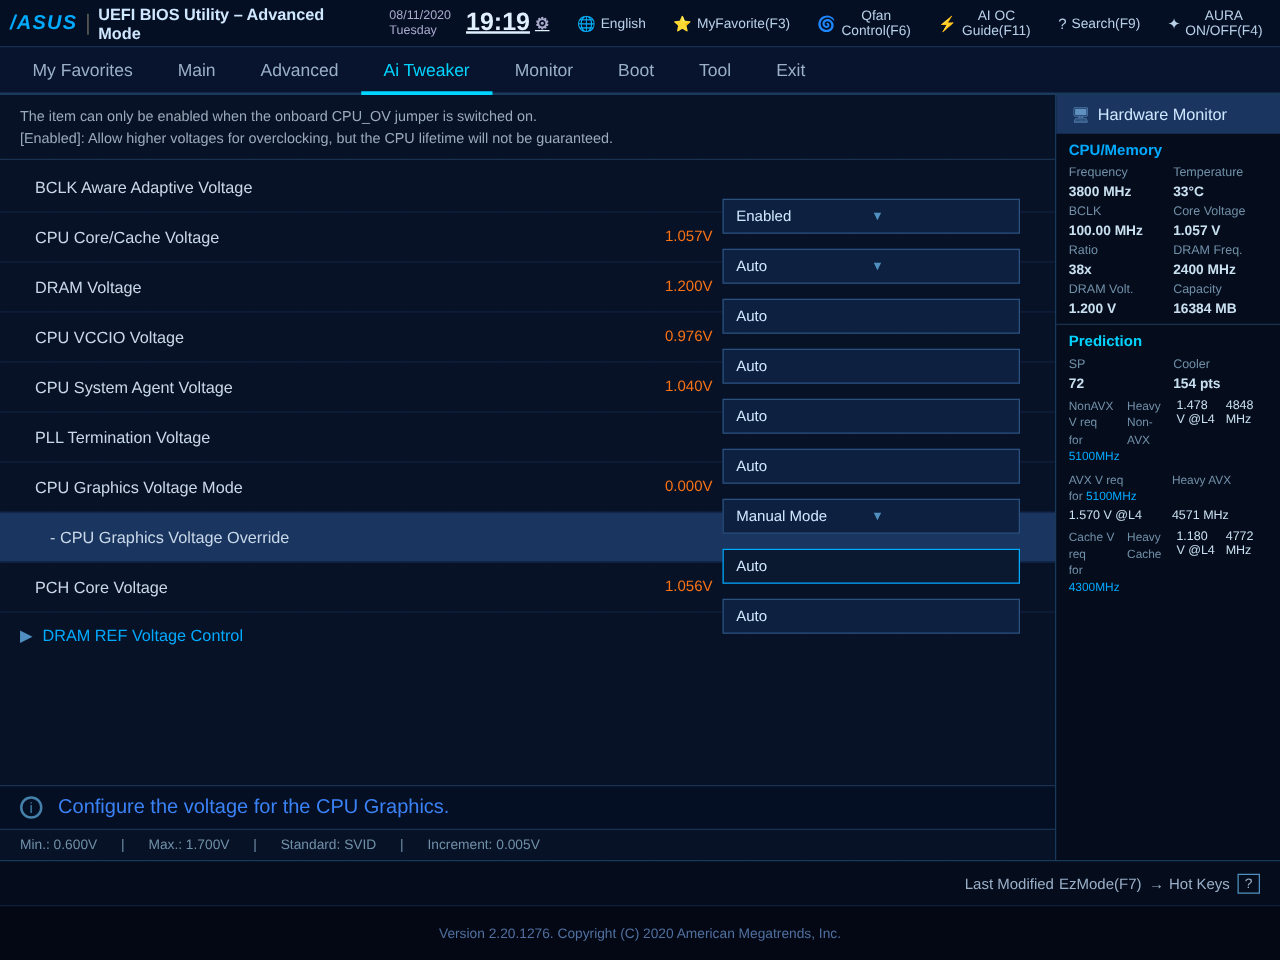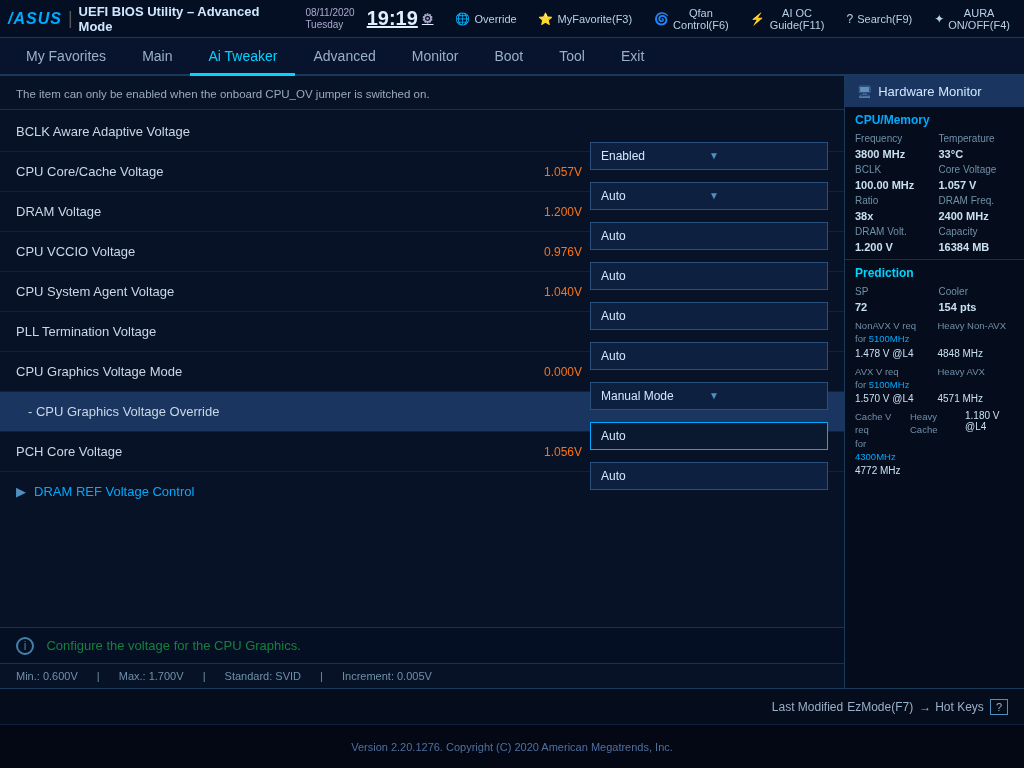--- a/index.html
+++ b/index.html
@@ -160,21 +160,21 @@
       overflow-y: auto;
       padding: 2px 0;
     }
     .settings-list::-webkit-scrollbar { width: 6px; }
     .settings-list::-webkit-scrollbar-track { background: #0a1628; }
     .settings-list::-webkit-scrollbar-thumb { background: #1a4a7a; }
 
     .setting-row {
       display: flex;
       align-items: center;
-      padding: 0 16px;
+      padding: 0 28px;
       height: 40px;
       border-bottom: 1px solid #0f2040;
     }
     .setting-row.highlighted {
       background: #1a3560;
     }
     .setting-label {
       flex: 1;
       font-size: 13px;
       color: #c8d8e8;
@@ -248,22 +248,22 @@
       border: 2px solid #4480aa;
       border-radius: 50%;
       text-align: center;
       line-height: 14px;
       font-size: 12px;
       color: #4480aa;
       margin-right: 8px;
       vertical-align: middle;
     }
     .info-bar-text {
-      font-size: 13px;
-      color: #15803d;
+      font-size: 16px;
+      color: #3b82f6;
       vertical-align: middle;
     }
     .spec-bar {
       padding: 6px 16px;
       font-size: 11px;
       color: #7090a8;
       border-top: 1px solid #1a3050;
     }
     .spec-bar span { margin-right: 16px; }
 
@@ -369,21 +369,21 @@
       <span>08/11/2020</span>
       <span>Tuesday</span>
     </div>
     <div class="time-display">
       <span>19:19</span>
       <span class="gear-icon">⚙</span>
     </div>
     <div class="topbar-actions">
       <button class="topbar-btn">
         <span class="topbar-icon">🌐</span>
-        <span>Override</span>
+        <span>English</span>
       </button>
       <button class="topbar-btn">
         <span class="topbar-icon">⭐</span>
         <span>MyFavorite(F3)</span>
       </button>
       <button class="topbar-btn">
         <span class="topbar-icon">🌀</span>
         <span>Qfan Control(F6)</span>
       </button>
       <button class="topbar-btn">
@@ -401,46 +401,47 @@
     </div>
   </div>
 
   <div class="navbar">
     <div class="nav-item">
       <span>My Favorites</span>
     </div>
     <div class="nav-item">
       <span>Main</span>
     </div>
+    <div class="nav-item">
+      <span>Advanced</span>
+    </div>
     <div class="nav-item active">
       <span>Ai Tweaker</span>
     </div>
     <div class="nav-item">
-      <span>Advanced</span>
-    </div>
-    <div class="nav-item">
       <span>Monitor</span>
     </div>
     <div class="nav-item">
       <span>Boot</span>
     </div>
     <div class="nav-item">
       <span>Tool</span>
     </div>
     <div class="nav-item">
       <span>Exit</span>
     </div>
   </div>
 
   <div class="content-area">
 
     <div class="main-panel">
 
       <div class="info-text">
         <span>The item can only be enabled when the onboard CPU_OV jumper is switched on.</span><br>
+        <span>[Enabled]: Allow higher voltages for overclocking, but the CPU lifetime will not be guaranteed.</span>
       </div>
 
       <div class="settings-list">
 
         <div class="setting-row">
           <span class="setting-label">BCLK Aware Adaptive Voltage</span>
           <span class="setting-value-text"></span>
           <div class="dropdown-control setting-control">
             <span>Enabled</span>
             <span class="dropdown-arrow">▼</span>
@@ -572,21 +573,21 @@
       <div class="prediction-section">
         <div class="prediction-title">Prediction</div>
         <div class="hw-grid" style="margin-bottom:6px;">
           <div class="hw-label">SP</div>
           <div class="hw-label">Cooler</div>
           <div class="hw-value">72</div>
           <div class="hw-value">154 pts</div>
         </div>
 
         <div style="margin-bottom:6px;">
-          <div style="display:grid;grid-template-columns:1fr 1fr;gap:2px 6px;">
+          <div style="display:grid;grid-template-columns:1fr 1fr 1fr 1fr;gap:2px 6px;">
             <div class="pred-label">
               <span>NonAVX V req</span><br>
               <span>for</span>
               <span style="color:#00aaff;">5100MHz</span>
             </div>
             <div class="pred-label">Heavy Non-AVX</div>
             <div class="pred-val-text">1.478 V @L4</div>
             <div class="pred-val-text">4848 MHz</div>
           </div>
         </div>
@@ -598,21 +599,21 @@
               <span>for</span>
               <span style="color:#00aaff;">5100MHz</span>
             </div>
             <div class="pred-label">Heavy AVX</div>
             <div class="pred-val-text">1.570 V @L4</div>
             <div class="pred-val-text">4571 MHz</div>
           </div>
         </div>
 
         <div style="margin-bottom:6px;">
-          <div style="display:grid;grid-template-columns:1fr 1fr 1fr;gap:2px 6px;">
+          <div style="display:grid;grid-template-columns:1fr 1fr 1fr 1fr;gap:2px 6px;">
             <div class="pred-label">
               <span>Cache V req</span><br>
               <span>for</span>
               <span style="color:#00aaff;">4300MHz</span>
             </div>
             <div class="pred-label">Heavy Cache</div>
             <div class="pred-val-text">1.180 V @L4</div>
             <div class="pred-val-text">4772 MHz</div>
           </div>
         </div>

